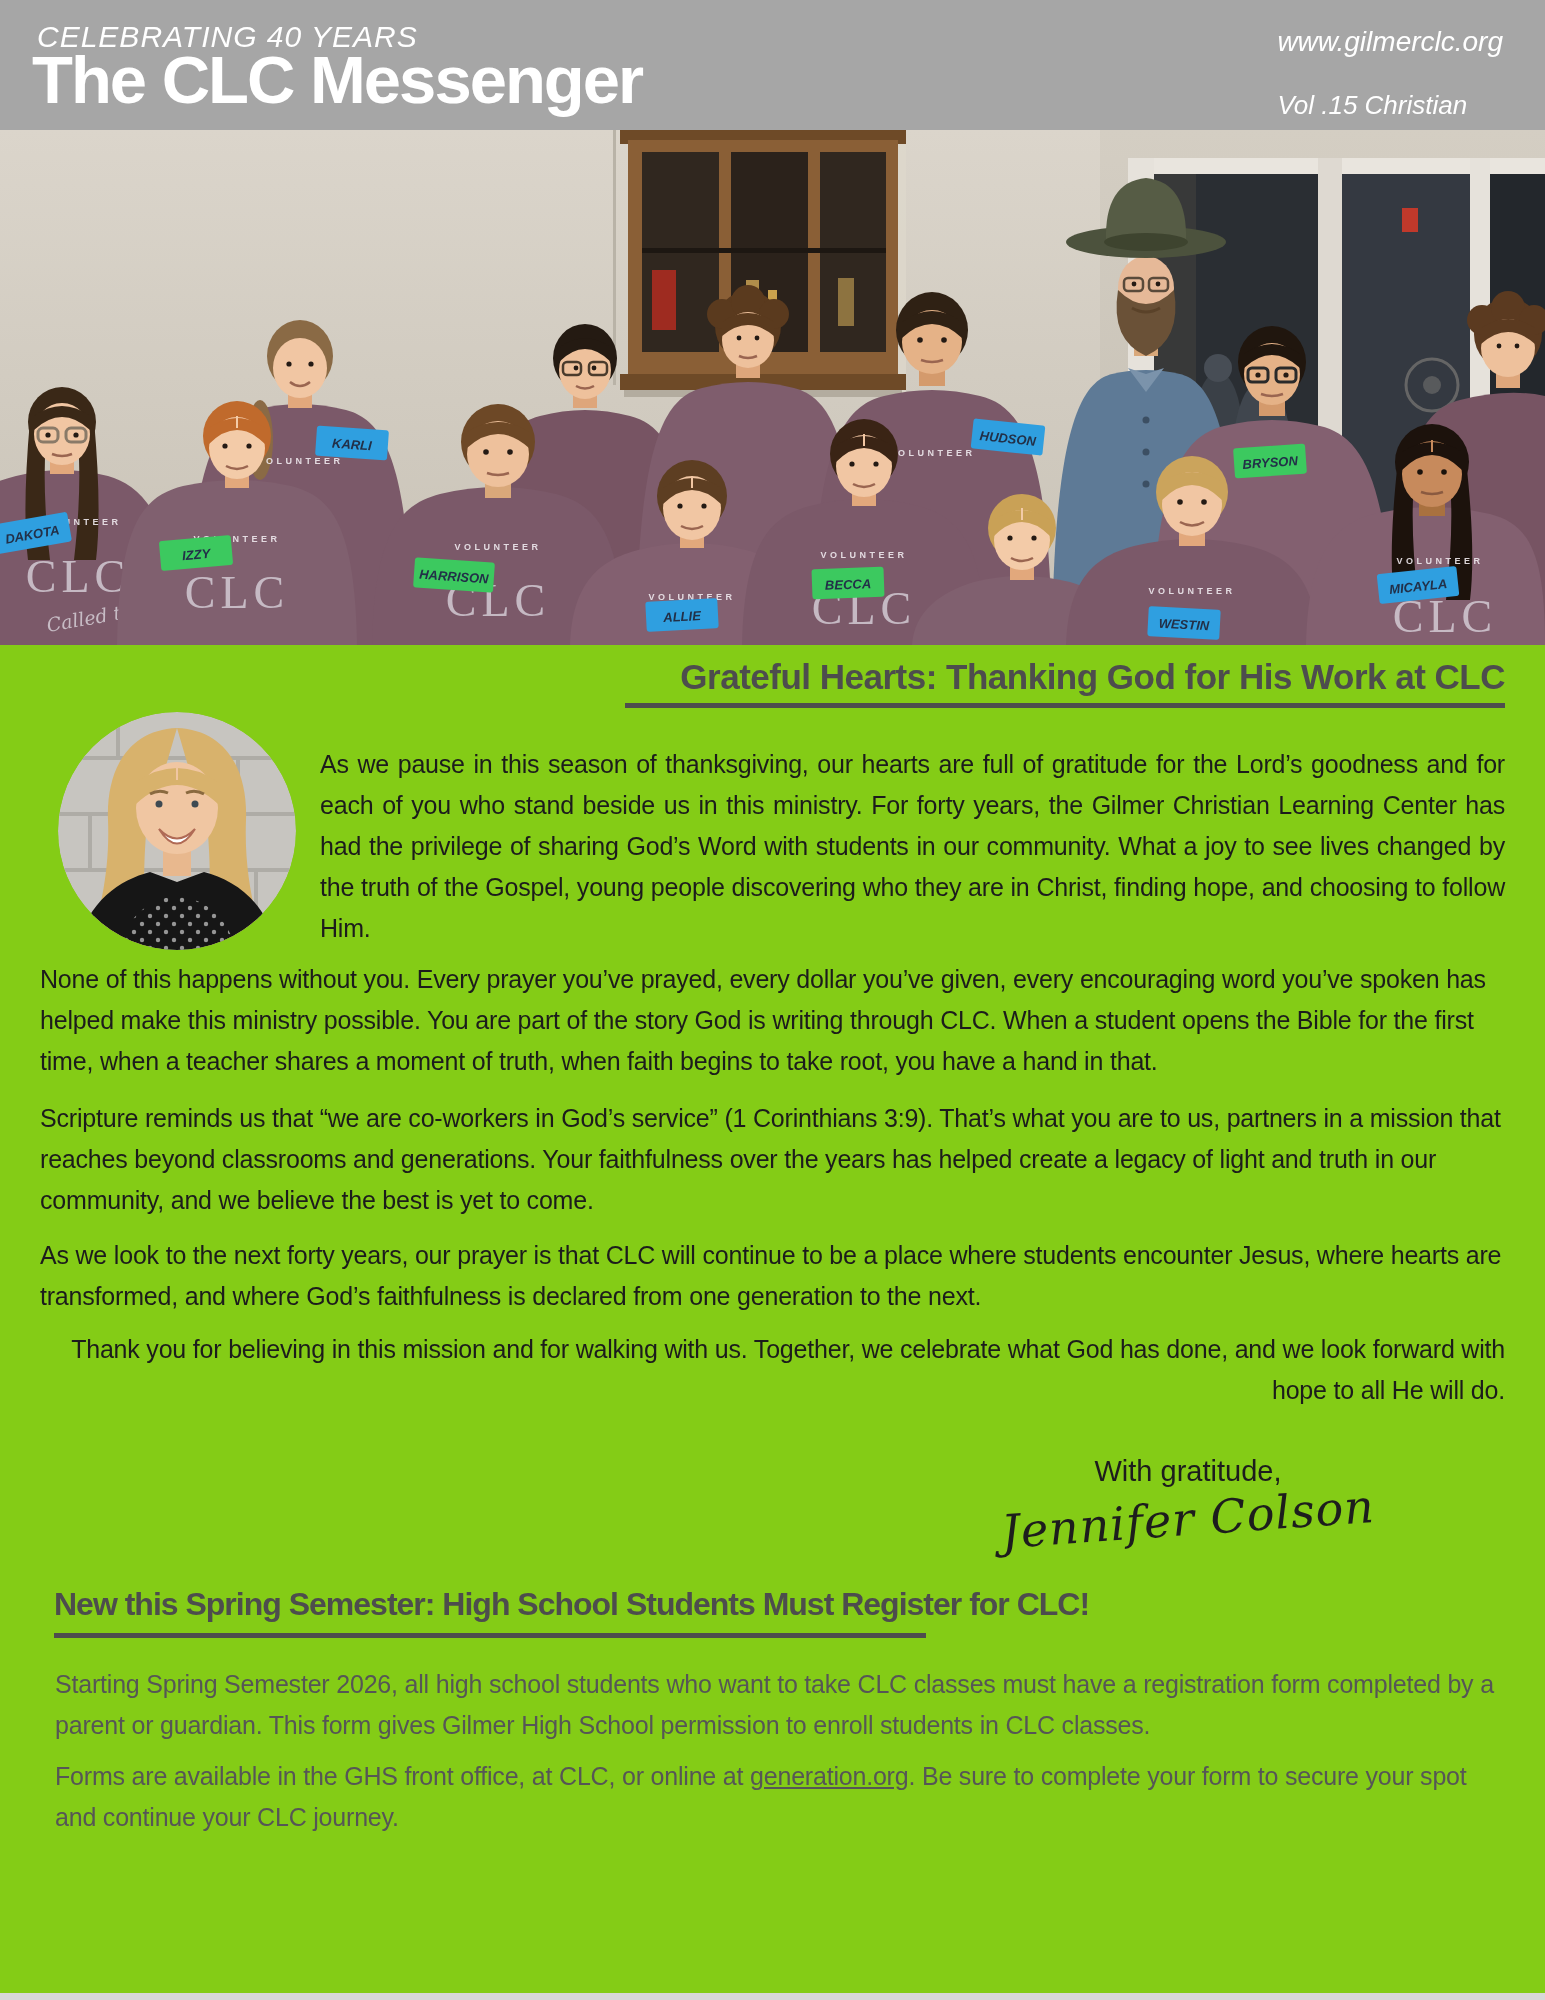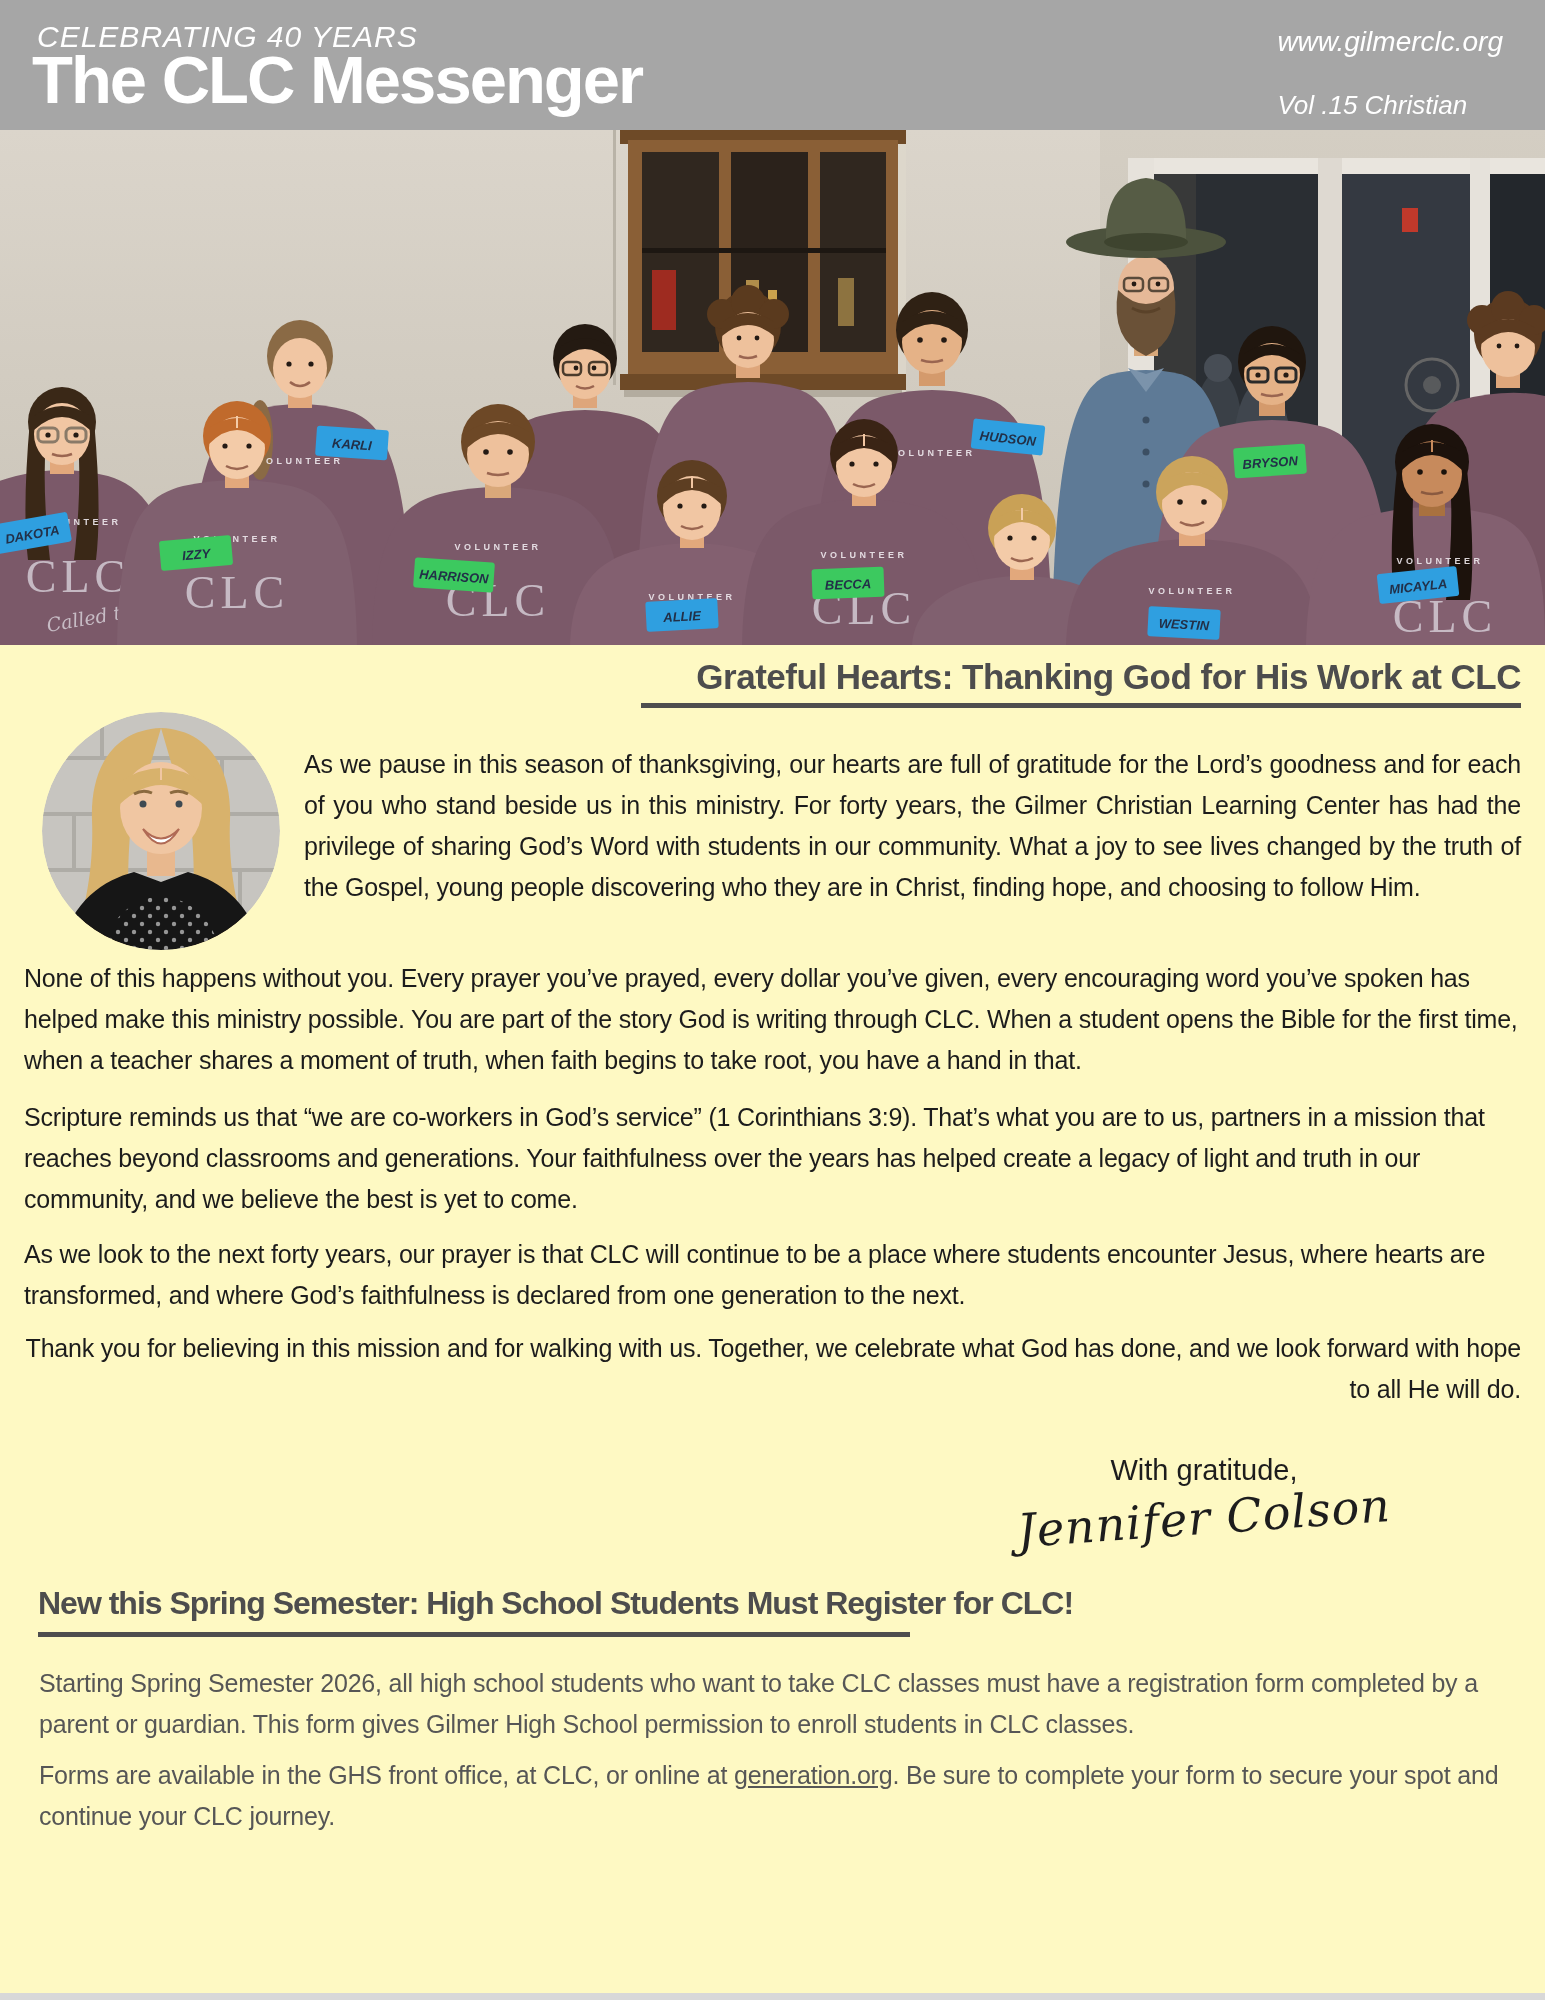--- a/index.html
+++ b/index.html
@@ -1,37 +1,37 @@
 <!DOCTYPE html>
 <html><head>
 <meta charset="utf-8">
 <style>
   html,body{margin:0;padding:0;background:#e8e8e8;}
-  .page{width:1545px;height:2000px;background:#fef9c3;position:relative;overflow:hidden;
+  .page{width:1545px;height:2000px;background:#84cc16;position:relative;overflow:hidden;
         font-family:"Liberation Sans",sans-serif;margin:0 auto;}
   
   .masthead{height:130px;background:#a6a6a6;position:relative;color:#ffffff;}
   .mast-tagline{position:absolute;left:37px;top:20px;font-size:30px;font-style:italic;
                 letter-spacing:1px;font-weight:400;}
   .mast-title{position:absolute;left:32px;top:46px;font-size:67px;font-weight:700;
               letter-spacing:-2px;line-height:1;}
   .mast-right{position:absolute;right:42px;top:26px;text-align:left;font-style:italic;}
   .mast-site{font-size:28px;}
   .mast-vol{font-size:26px;margin-top:32px;}
   
   .photo{height:515px;overflow:hidden;line-height:0;}
   .photo svg{display:block;}
   .tee-v{font-size:9px;letter-spacing:3.5px;fill:#efe9ee;opacity:.9;font-weight:700;}
   .tee-c{font-size:46px;letter-spacing:5px;fill:#d8d1da;opacity:.8;
          font-family:"Liberation Serif",serif;}
   .tee-s{font-size:19px;font-style:italic;fill:#d5ced6;opacity:.85;
          font-family:"DejaVu Serif",serif;}
   .tagtxt{font-size:13px;font-style:italic;fill:#223048;font-weight:700;}
   
-  .content{padding:0 24px;color:#1c1c1c;}
+  .content{padding:0 40px;color:#1c1c1c;}
   .h1wrap{margin-top:12px;text-align:right;}
   h1{display:inline-block;margin:0;font-size:35px;color:#4d4d4d;letter-spacing:-0.5px;}
   .rule1{height:5px;background:#4e4e4e;width:880px;margin:6px 0 0 auto;}
   .portrait{float:left;width:238px;height:238px;border-radius:50%;overflow:hidden;
             margin:4px 24px 8px 18px;line-height:0;}
   .content p{font-size:25px;line-height:41px;letter-spacing:-0.2px;margin:0;}
   .p1{text-align:justify;margin-top:36px !important;}
   .p2{clear:both;margin-top:10px !important;}
   .p3{margin-top:16px !important;}
   .p4{margin-top:14px !important;}

